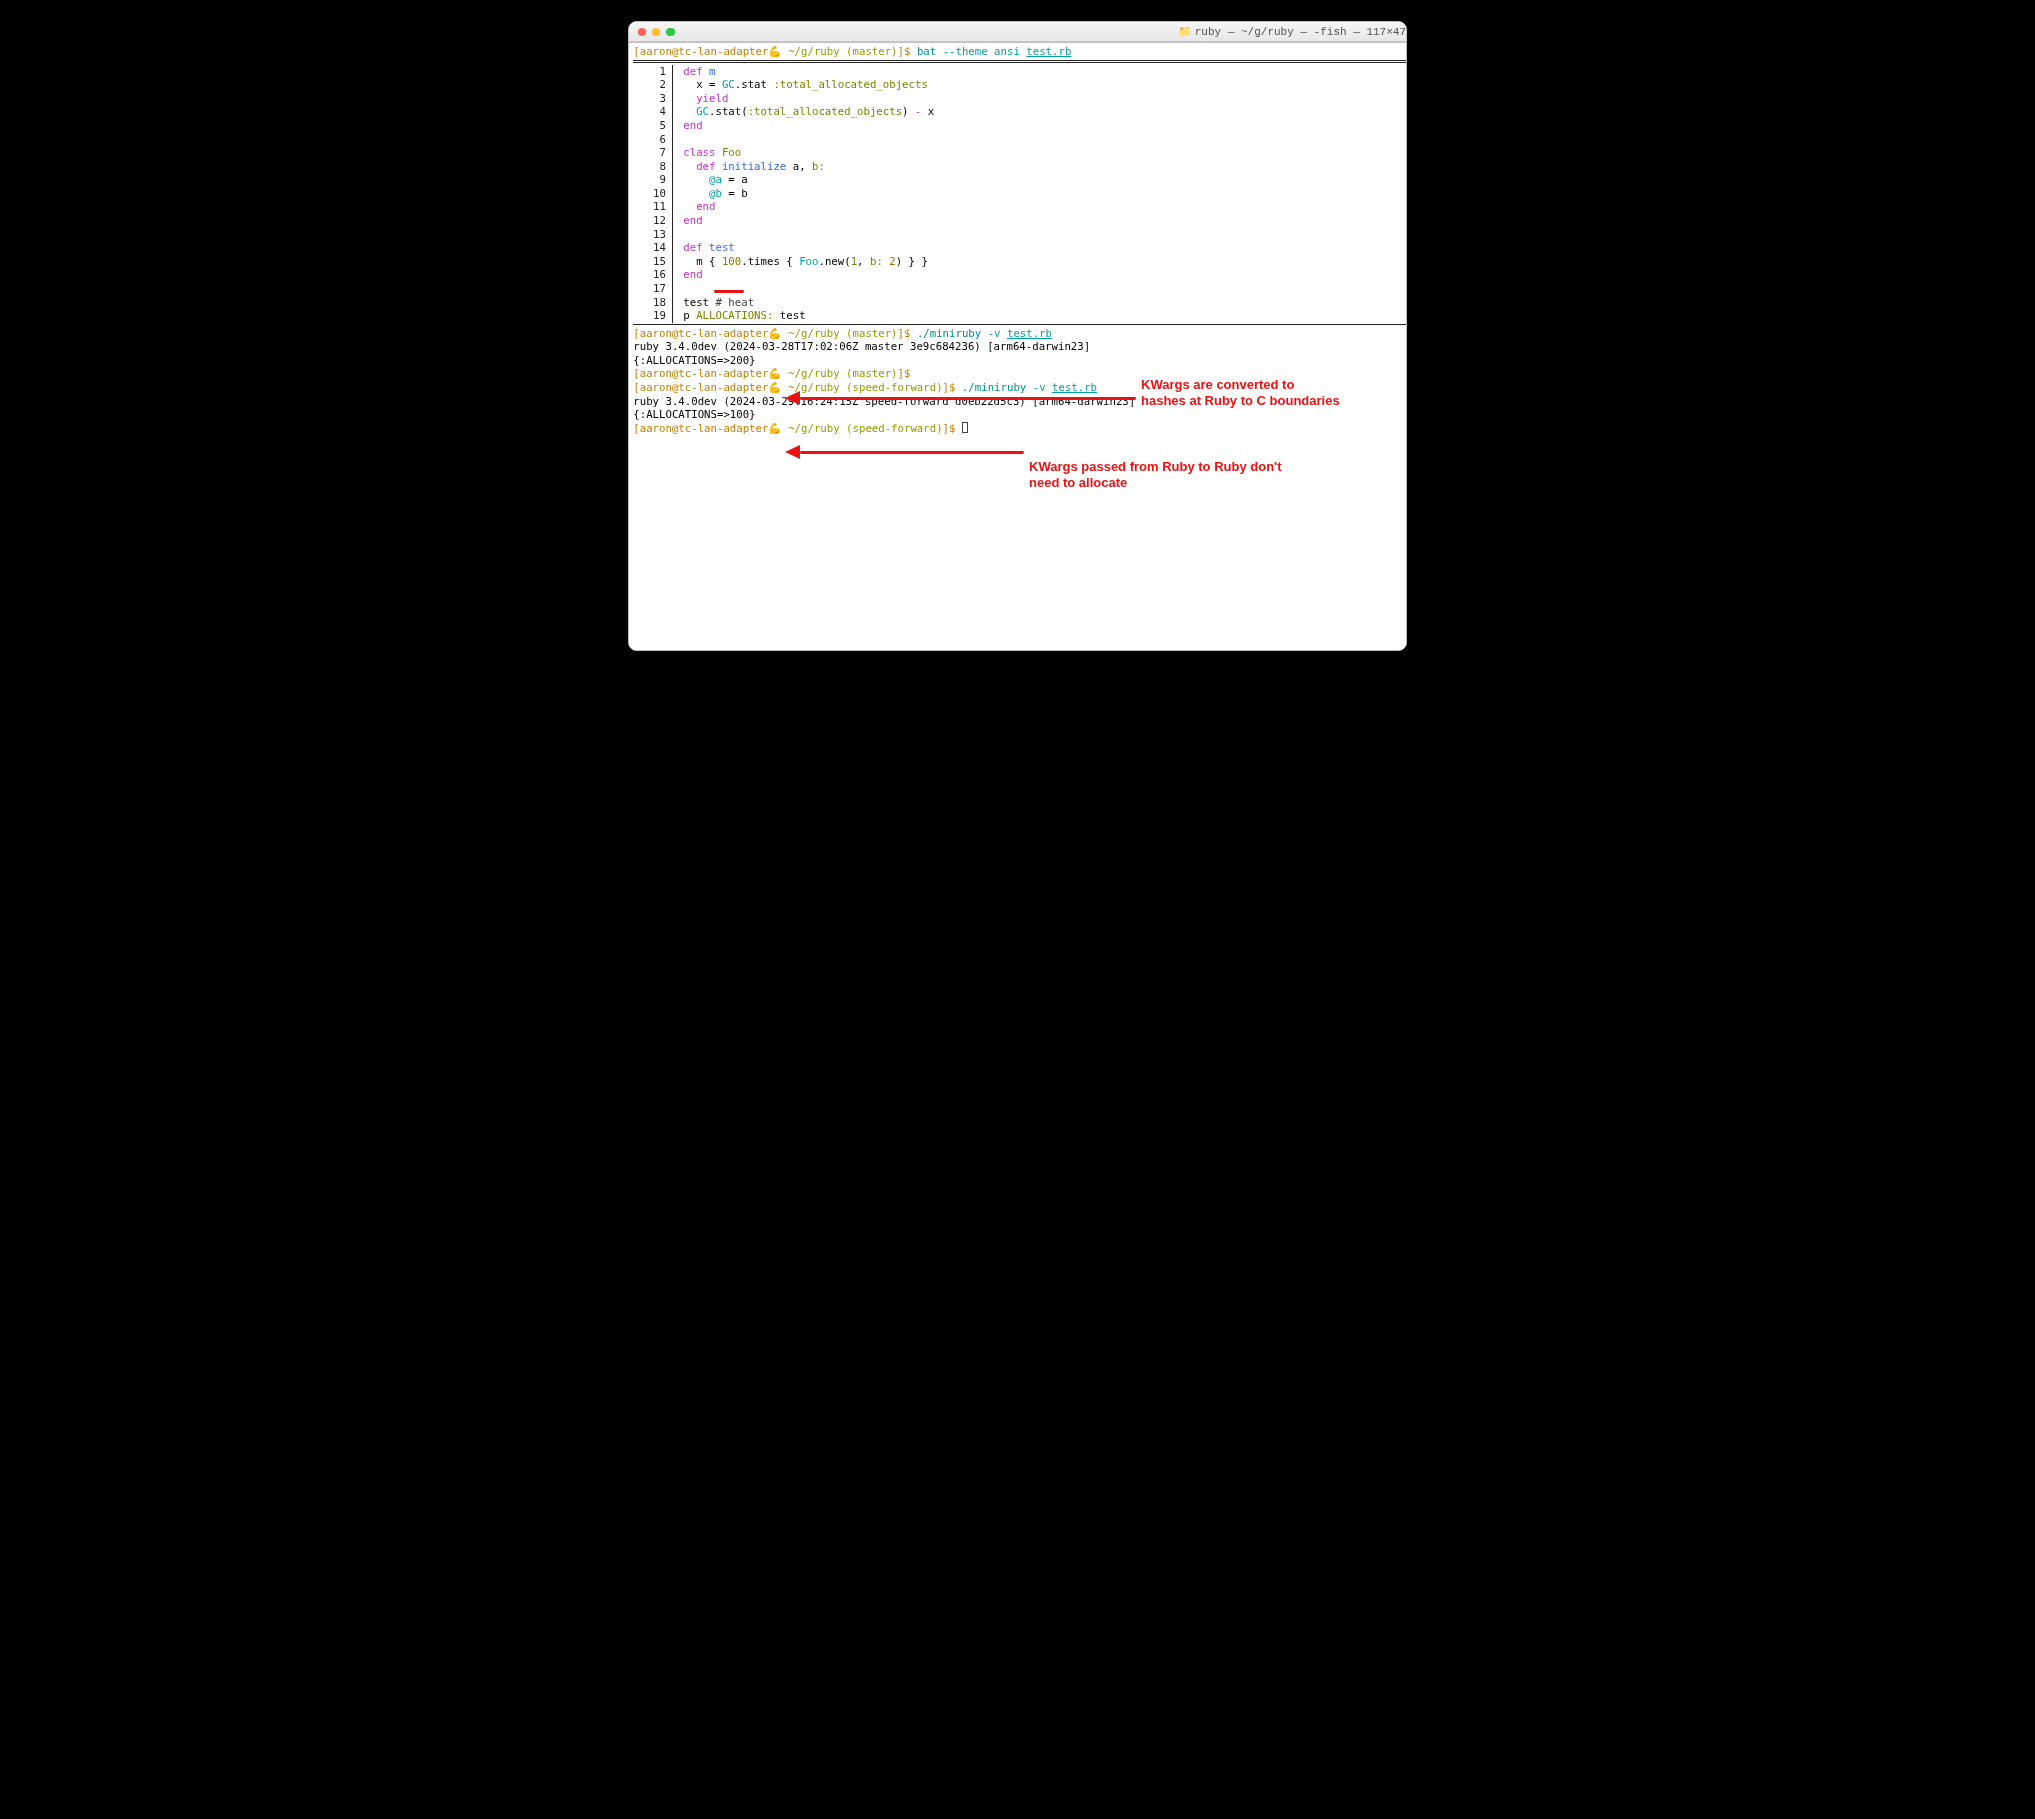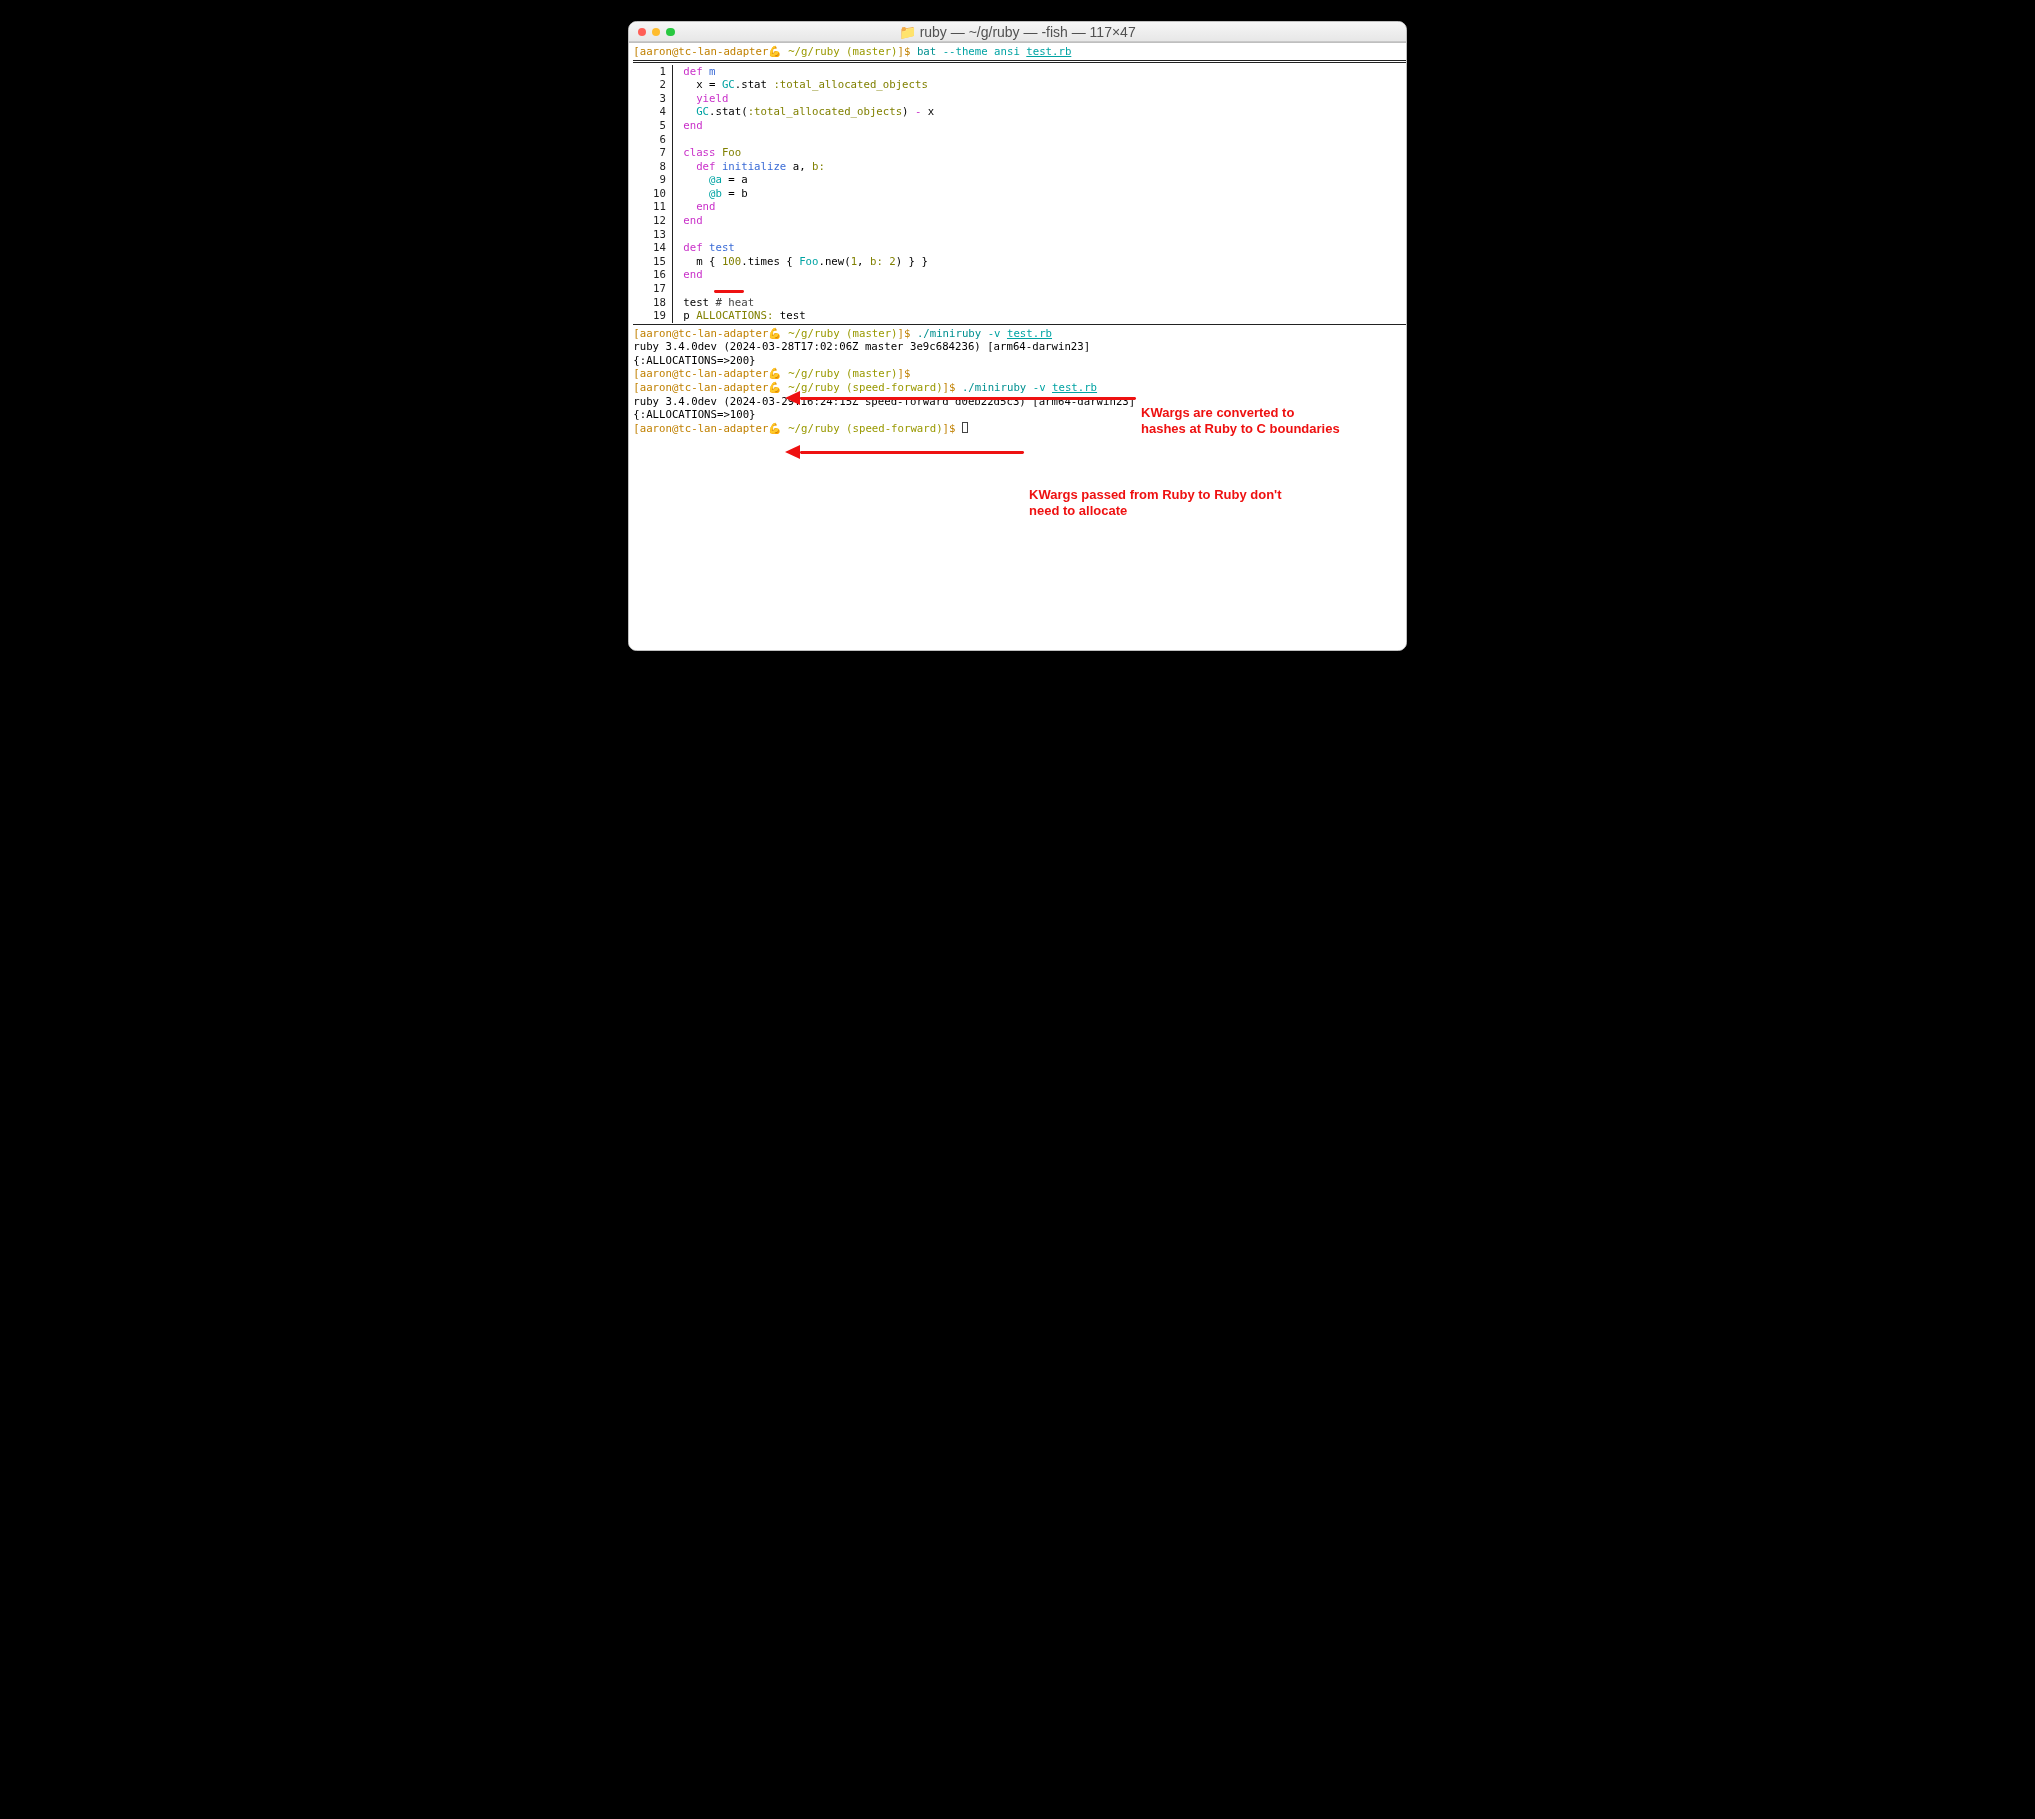--- a/index.html
+++ b/index.html
@@ -27,23 +27,23 @@
       align-items: center;
       padding: 0 8.6px;
       position: relative;
     }
     .traffic { display: flex; gap: 5.7px; }
     .tl { width: 8.6px; height: 8.6px; border-radius: 50%; }
     .close-btn { background: #ff5f57; }
     .min-btn   { background: #febc2e; }
     .zoom-btn  { background: #28c840; }
     .titlebar-title {
-      position: absolute; left: 0; right: 0; text-align: center;
-      font-family: Liberation Sans, sans-serif;
-      font-size: 14px; color: #515151;
+      position: absolute; left: 0; right: 0; text-align: right;
+      font-family: Liberation Mono, monospace;
+      font-size: 11px; color: #515151;
     }
     .titlebar-title .folder-ico { margin-right: 2.9px; }
 
     .terminal {
       background: #fff;
       color: #000;
       padding: 1.4px 0 43px 4.3px;
       font-family: ui-monospace, 'SF Mono', Menlo, Monaco, Consolas, monospace;
       font-size: 10.7px;
       line-height: 13.6px;
@@ -97,21 +97,20 @@
       border-right: 15.7px solid #e11;
       margin-left: -1.4px;
     }
     .ann-text {
       position: absolute;
       color: #e11;
       font-family: -apple-system, BlinkMacSystemFont, Helvetica, Arial, sans-serif;
       font-weight: 700;
       font-size: 13px;
       line-height: 15.7px;
-      margin-top: 28px;
     }
     .scrollbar-stub {
       position: absolute; top: 20px; right: 0;
       width: 10.7px; height: 13px;
       background: #c7c7c7;
       border-left: 0.7px solid #b2b2b2;
     }
     .cursor-box {
       display: inline-block; width: 6.4px; height: 10.7px; border: 0.7px solid #444;
       vertical-align: -1.4px;

